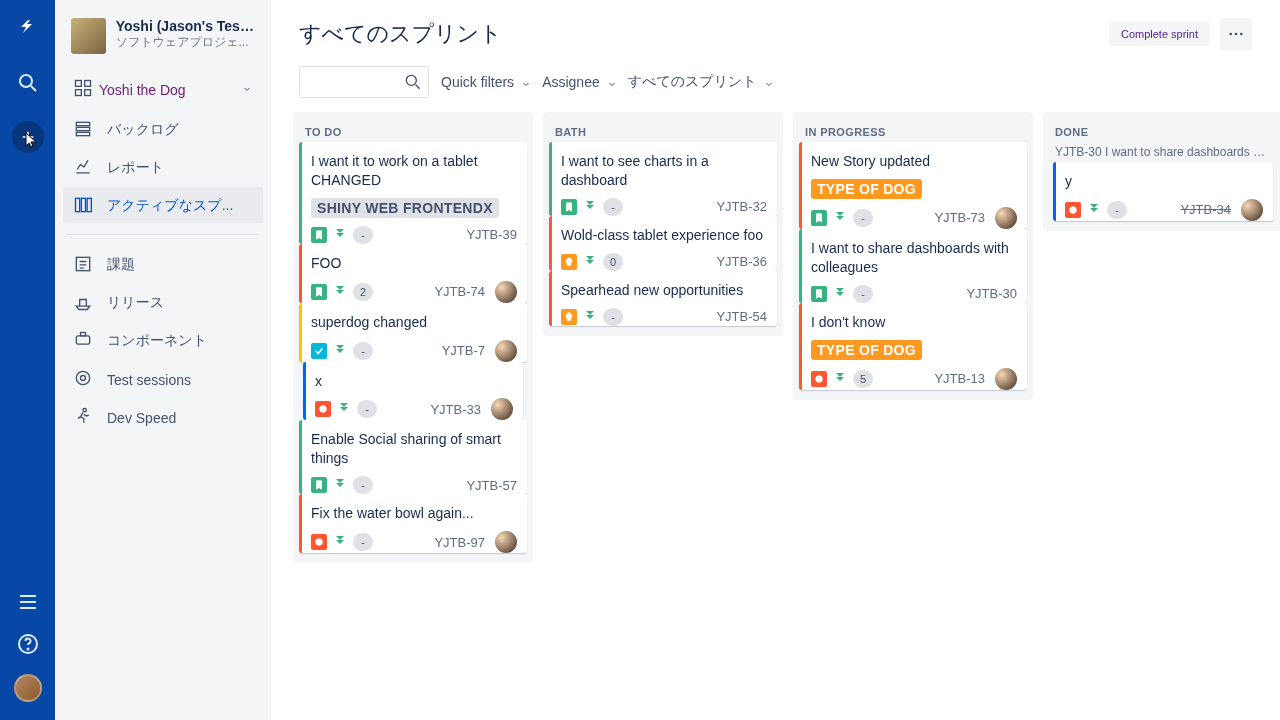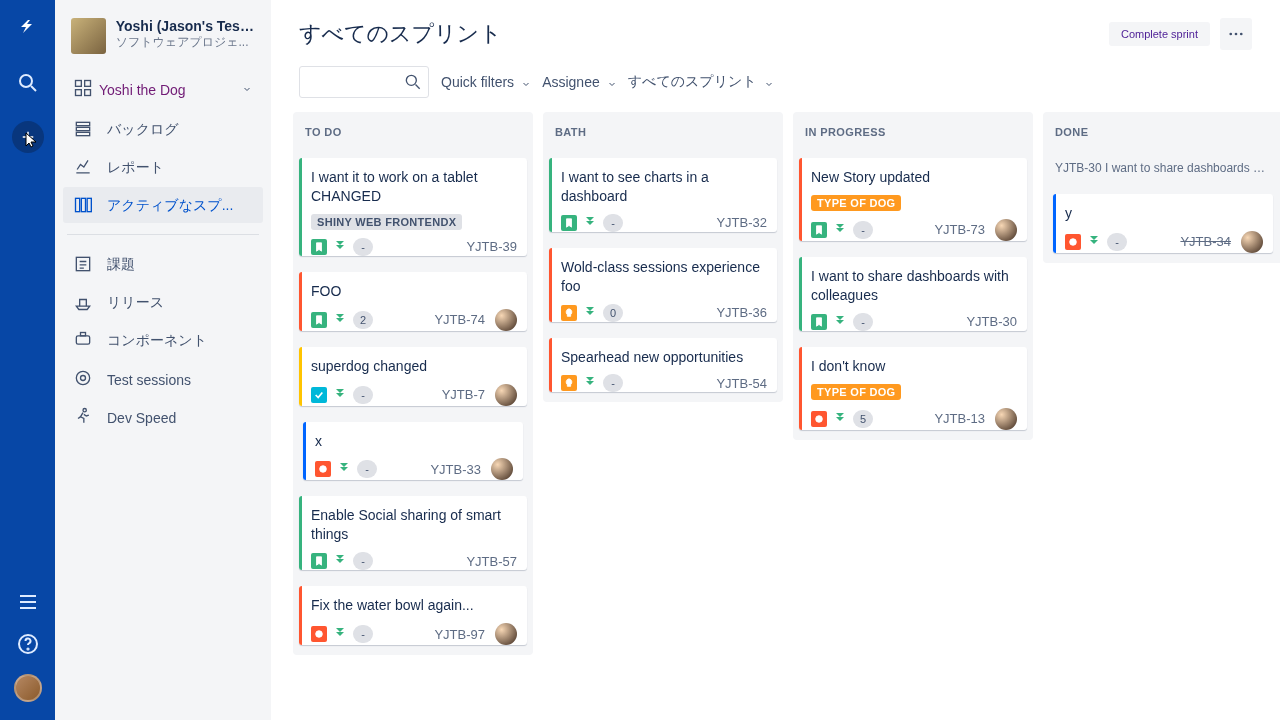--- a/index.html
+++ b/index.html
@@ -36,29 +36,29 @@
   .btn-comp{padding:6px 12px;border-radius:3px;background:#F4F5F7;color:#4c1d95;border:none;font-size:11px;cursor:default}
   .btn-more{width:32px;height:32px;border-radius:3px;background:#F4F5F7;display:flex;align-items:center;justify-content:center;cursor:pointer;color:#42526E}
   .filters{display:flex;align-items:center;gap:12px;padding:10px 28px 14px 28px;color:#42526E}
   .search-wrap{position:relative;width:130px}
   .search-wrap input{width:100%;height:32px;border:1px solid #DFE1E6;border-radius:3px;padding:0 30px 0 8px;background:#fff}
   .search-wrap .si-icon{position:absolute;right:6px;top:6px}
   .fsel{display:flex;align-items:center;gap:6px;cursor:pointer}
   .fsel .chev{width:10px;height:10px}
   
   .board{flex:1;overflow:auto;padding:0 22px 14px 22px;display:flex;gap:10px;align-items:flex-start}
-  .col{width:240px;flex:0 0 240px;background:#F4F5F7;border-radius:4px;padding:10px 6px;display:flex;flex-direction:column;gap:16px}
+  .col{width:240px;flex:0 0 240px;background:#F4F5F7;border-radius:4px;padding:10px 6px;display:flex;flex-direction:column;gap:0}
   .col-hdr{font-size:11px;letter-spacing:.4px;color:#5E6C84;font-weight:600;padding:4px 6px}
   .ghost{font-size:12px;color:#5E6C84;padding:3px 6px;white-space:nowrap;overflow:hidden;text-overflow:ellipsis}
   .card{background:#fff;border-radius:3px;box-shadow:0 1px 1px rgba(9,30,66,.2);padding:10px 10px 0 10px;display:flex;flex-direction:column;gap:8px;cursor:pointer}
   .card .stripe{position:absolute;left:0;top:0;bottom:0;width:3px;border-radius:3px 0 0 3px}
   .card{position:relative;padding-left:12px}
   .card-title{font-size:14px;color:#172B4D;line-height:1.35}
   .labels{display:flex;gap:4px;flex-wrap:wrap}
-  .label{font-size:11px;font-weight:700;letter-spacing:.3px;padding:2px 6px;border-radius:3px;color:#42526E;background:#DFE1E6}
+  .label{font-size:14px;font-weight:700;letter-spacing:.3px;padding:2px 6px;border-radius:3px;color:#42526E;background:#DFE1E6}
   .label.orange{background:#FF991F;color:#fff}
   .card-ft{display:flex;align-items:center;gap:6px}
   .it-icon{width:16px;height:16px;border-radius:2px;display:flex;align-items:center;justify-content:center}
   .it-story{background:#36B37E}
   .it-bug{background:#FF5630}
   .it-task{background:#00B8D9}
   .it-idea{background:#FF991F}
   .it-icon svg{width:10px;height:10px;fill:#fff;stroke:#fff}
   .prio{color:#36B37E;display:flex}
   .prio svg{width:14px;height:14px}
@@ -411,21 +411,21 @@
                   <path d="M3 1l4 4 4-4z"></path>
                 </svg>
               </span>
               <span class="est">-</span>
               <span class="spacer"></span>
               <span class="key">YJTB-32</span>
             </div>
           </div>
           <div class="card">
             <div class="stripe" style="background:#FF5630"></div>
-            <div class="card-title">Wold-class sessions experience foo</div>
+            <div class="card-title">Wold-class tablet experience foo</div>
             <div class="card-ft">
               <span class="it-icon it-idea">
                 <svg viewBox="0 0 12 12">
                   <path d="M6 1a4 4 0 0 0-2 7v2h4V8a4 4 0 0 0-2-7z"></path>
                 </svg>
               </span>
               <span class="prio">
                 <svg viewBox="0 0 14 14" fill="currentColor">
                   <path d="M3 5l4 4 4-4z"></path>
                   <path d="M3 1l4 4 4-4z"></path>

